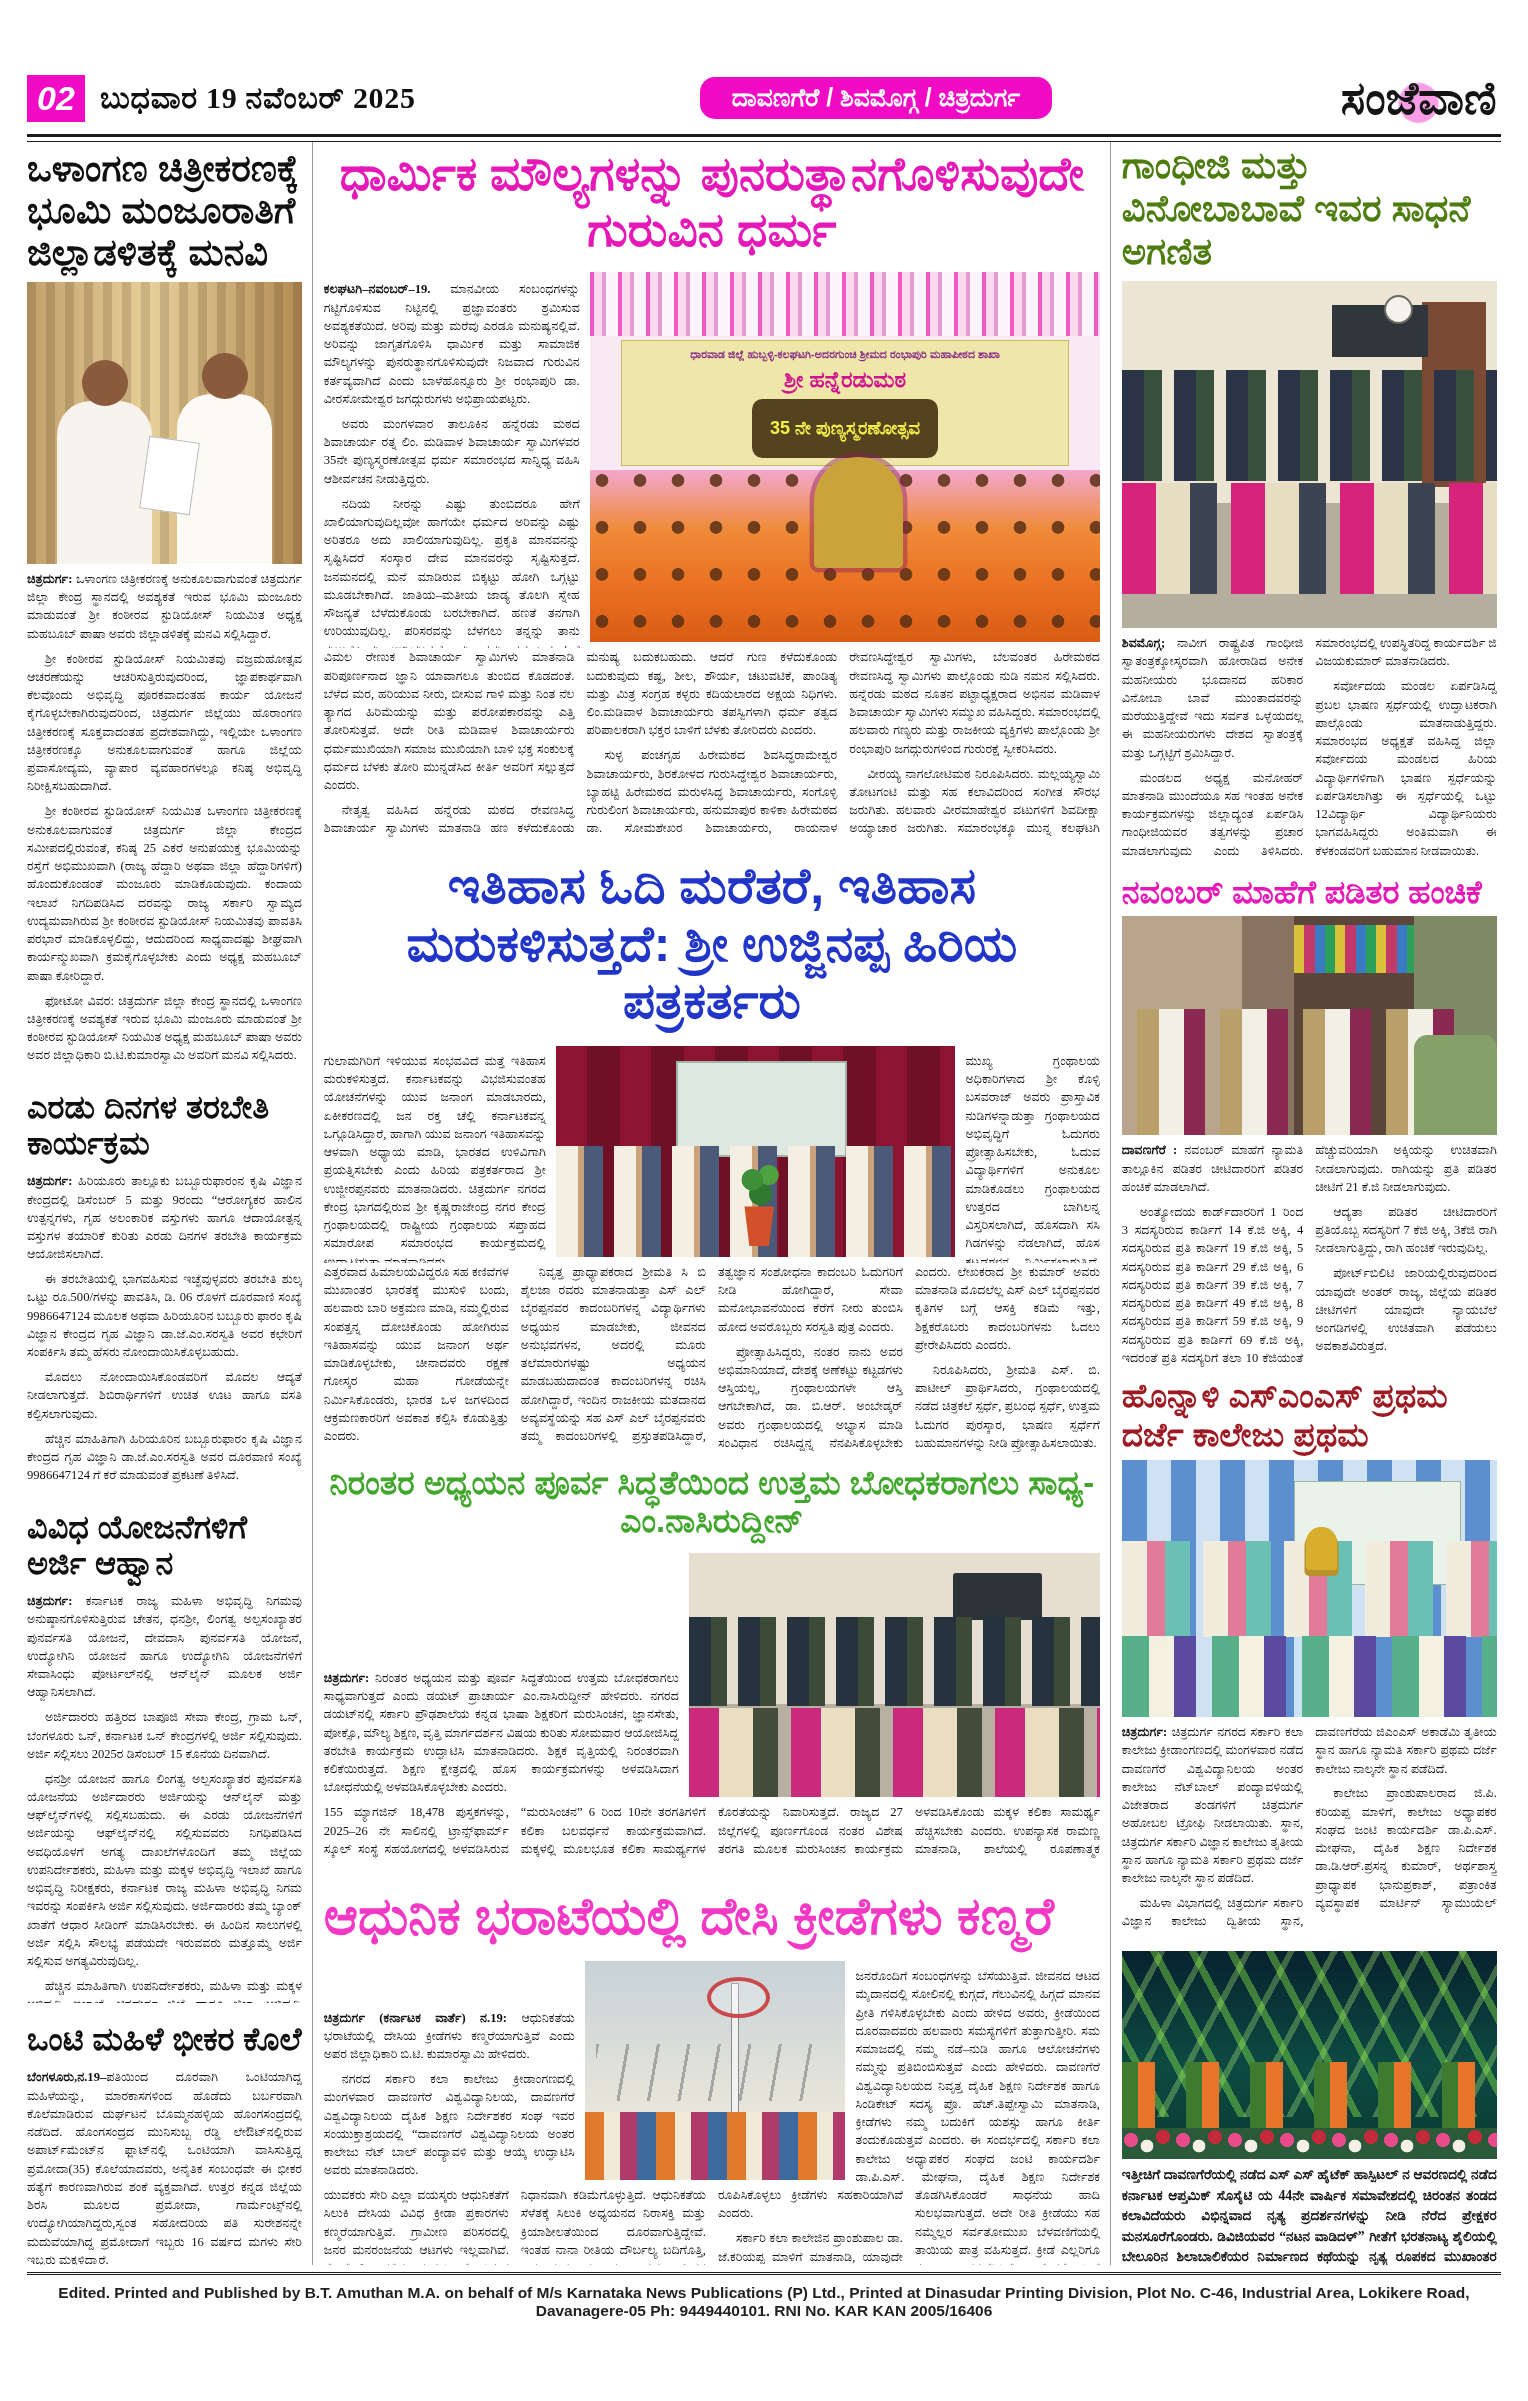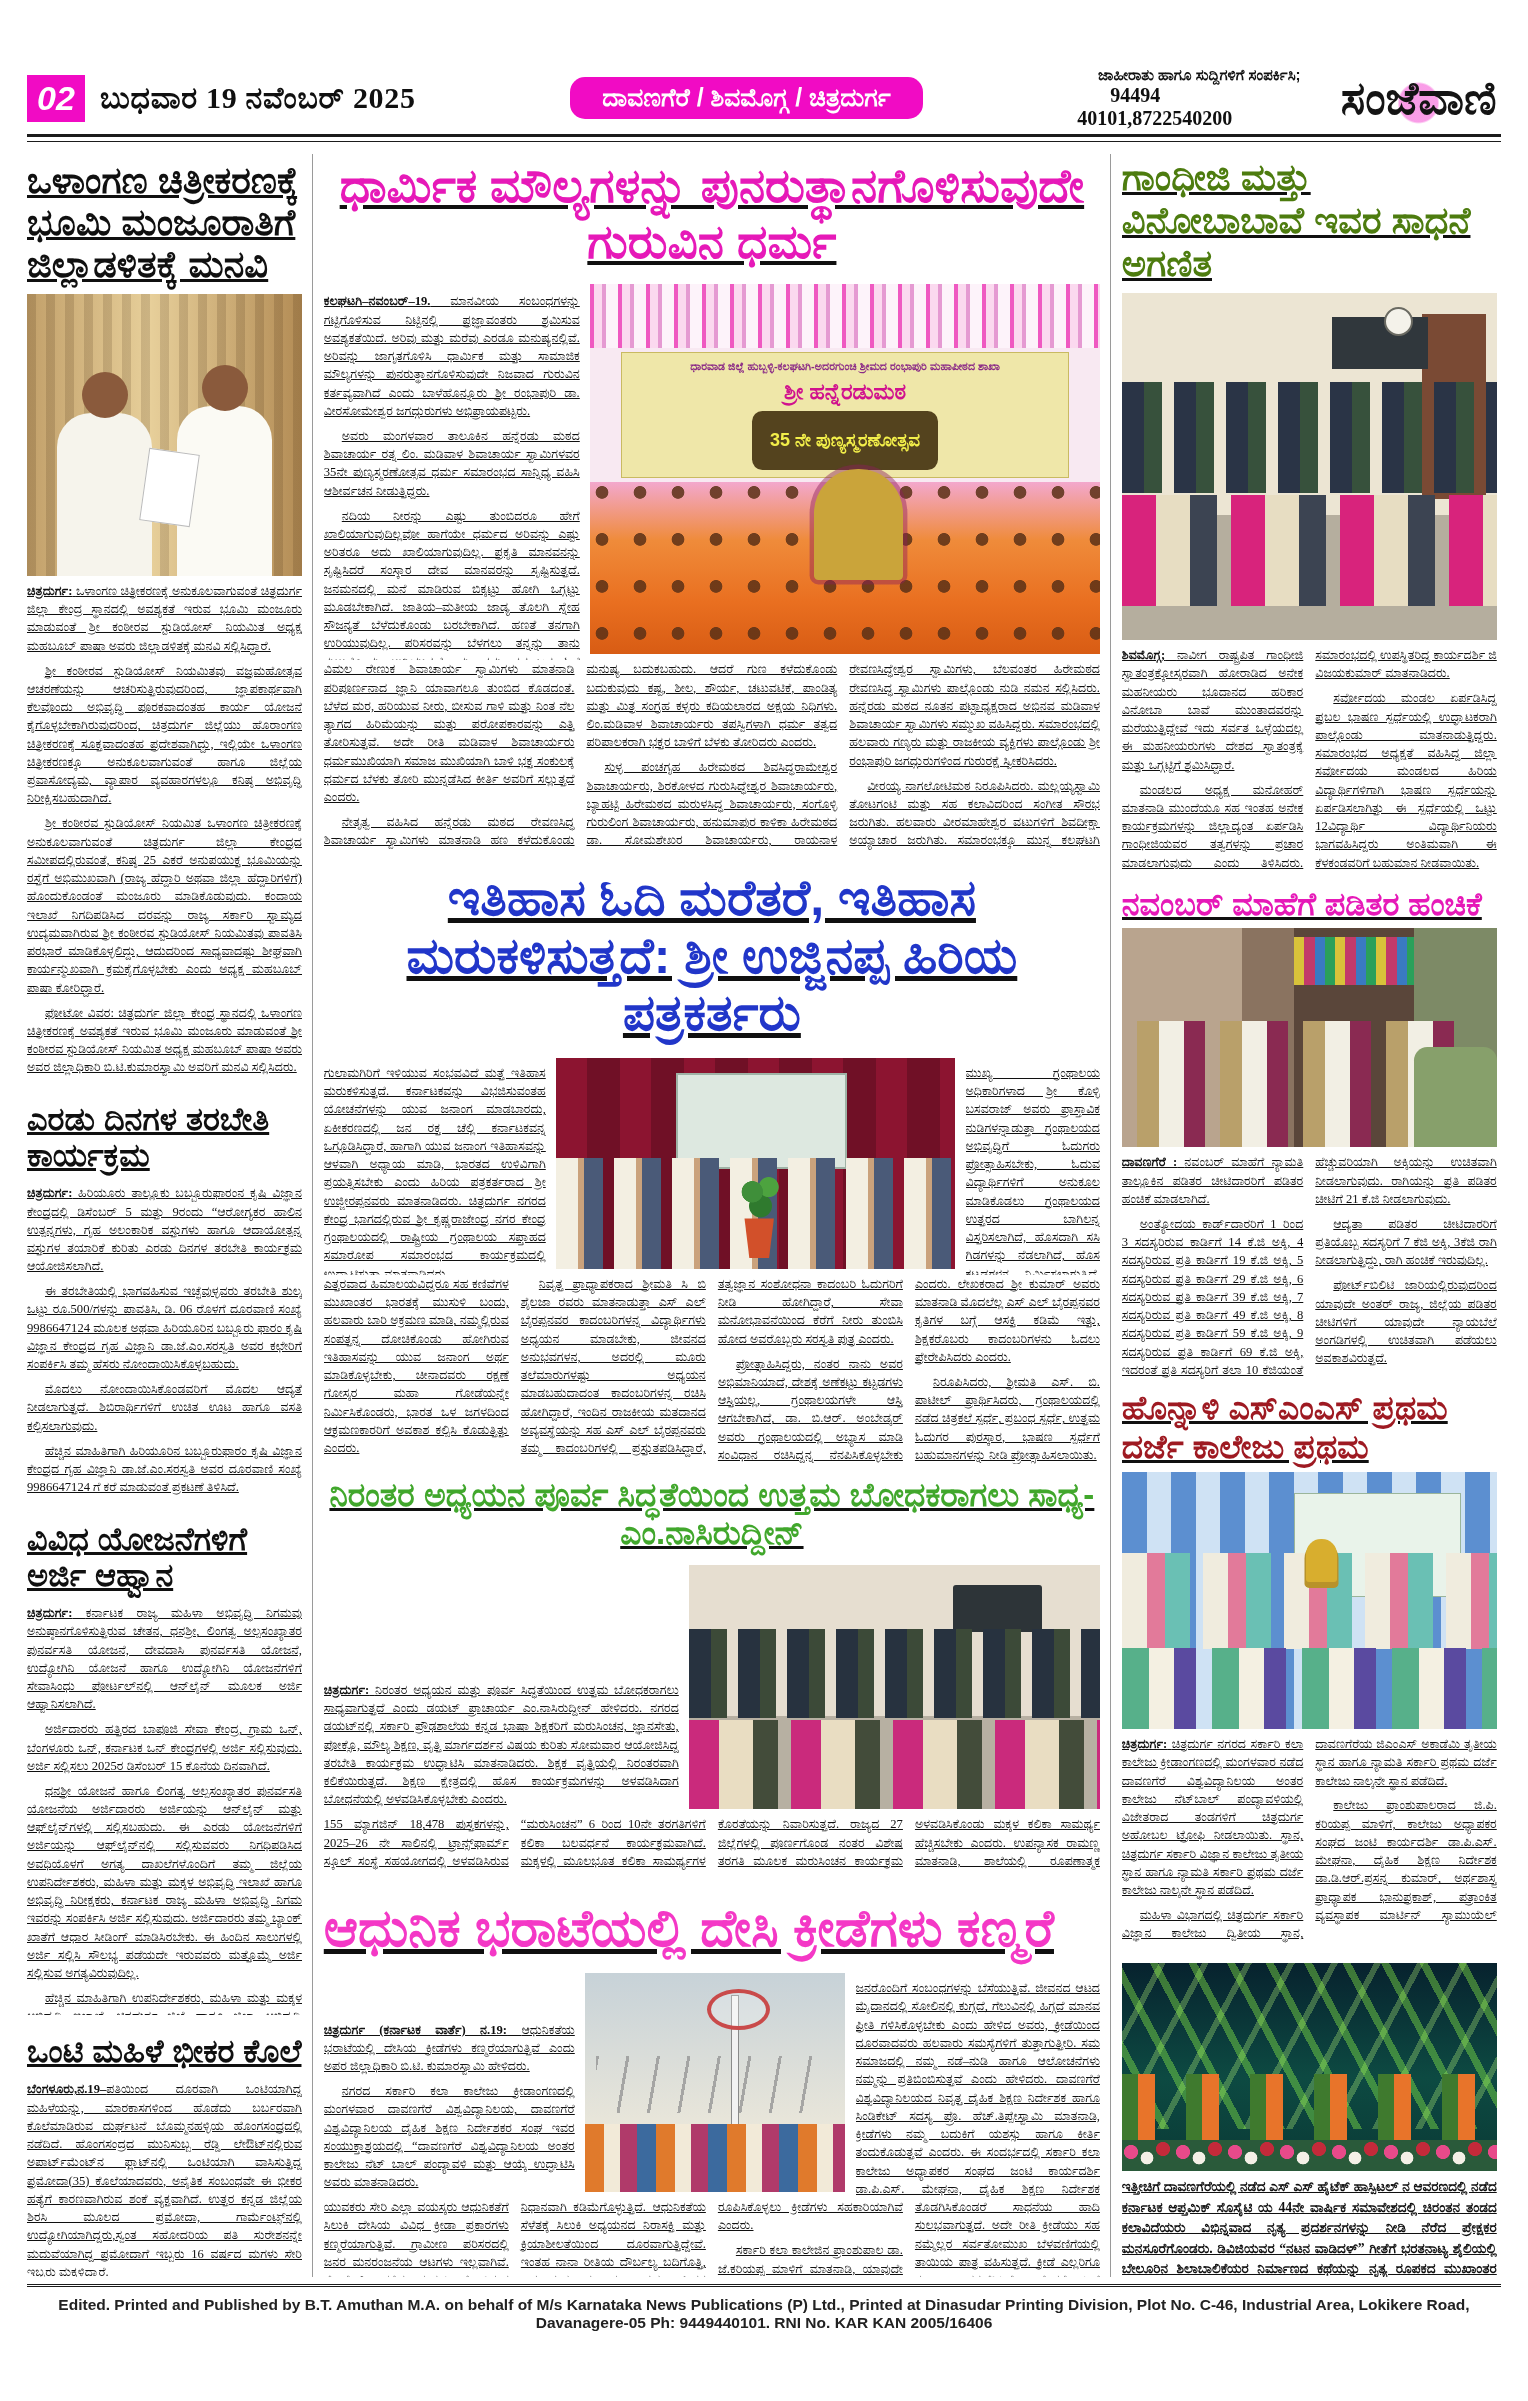--- a/index.html
+++ b/index.html
@@ -19,21 +19,21 @@
     padding:6px 32px;white-space:nowrap;border-radius:15px;}
   .contact{width:244px;text-align:center;line-height:1.25;flex:0 0 auto;}
   .contact .c1{font:700 15px "Liberation Sans",sans-serif;}
   .contact .c2{font:700 20px "Liberation Serif",serif;}
   .logo{font:800 46px "Liberation Sans",sans-serif;color:#141414;white-space:nowrap;
     background:radial-gradient(circle at 50% 58%, rgba(241,11,196,.40) 0 19px, transparent 21px);
     padding:0 4.4px;}
   .mast-rule{margin-top:7.4px;border-top:3.7px solid #1b1b1b;border-bottom:1.5px solid #1b1b1b;height:3.7px;}
   
   .content{display:grid;grid-template-columns:275px 799px 375px;gap:0 10.4px;
-    margin-top:12px;height:2123px;overflow:hidden;text-decoration:underline;}
+    height:2123px;overflow:hidden;}
   .col{overflow:hidden;min-width:0;}
   .col-center{border-left:0.7px solid #9a9a9a;border-right:0.7px solid #9a9a9a;padding:0 10.4px;}
   
   h1,h2,h3{margin:0;font-family:"Liberation Sans","DejaVu Sans",sans-serif;font-weight:700;}
   .hl-black{font-size:37px;line-height:1.14;margin:6px 0 7.4px;}
   .hl-sub{font-size:32px;line-height:1.12;margin:19px 0 10.4px;}
   .hl-magenta{color:#e619b8;font-size:47px;line-height:1.18;text-align:center;margin:4.4px 0 9px;}
   .hl-blue-c{color:#2136c9;font-size:50px;line-height:1.15;text-align:center;margin:12px 0 9px;}
   .hl-green{color:#41a72c;font-size:33px;line-height:1.15;text-align:center;margin:12px 0 7.4px;}
   .hl-pink{color:#f438c6;font-size:52px;line-height:1.1;text-align:left;margin:13.3px 0 10.4px;}
@@ -152,24 +152,20 @@
 <body>
 
 <div class="page">
 
   <div class="masthead">
     <div class="pagenum">02</div>
     <div class="mdate">ಬುಧವಾರ 19 ನವೆಂಬರ್ 2025</div>
     <div class="msp"></div>
     <div class="editions">ದಾವಣಗೆರೆ / ಶಿವಮೊಗ್ಗ / ಚಿತ್ರದುರ್ಗ</div>
     <div class="msp"></div>
-    <div class="contact">
-      <div class="c1">ಜಾಹೀರಾತು ಹಾಗೂ ಸುದ್ದಿಗಳಿಗೆ ಸಂಪರ್ಕಿಸಿ;</div>
-      <div class="c2">94494 40101,8722540200</div>
-    </div>
     <div class="logo">ಸಂಜೆವಾಣಿ</div>
   </div>
   <div class="mast-rule"></div>
 
   <div class="content">
 
     <div class="col col-left">
       <h1 class="hl-black">ಒಳಾಂಗಣ ಚಿತ್ರೀಕರಣಕ್ಕೆ ಭೂಮಿ ಮಂಜೂರಾತಿಗೆ ಜಿಲ್ಲಾಡಳಿತಕ್ಕೆ ಮನವಿ</h1>
       <div class="photo ph-handover">
         <div class="person pm1"></div>

